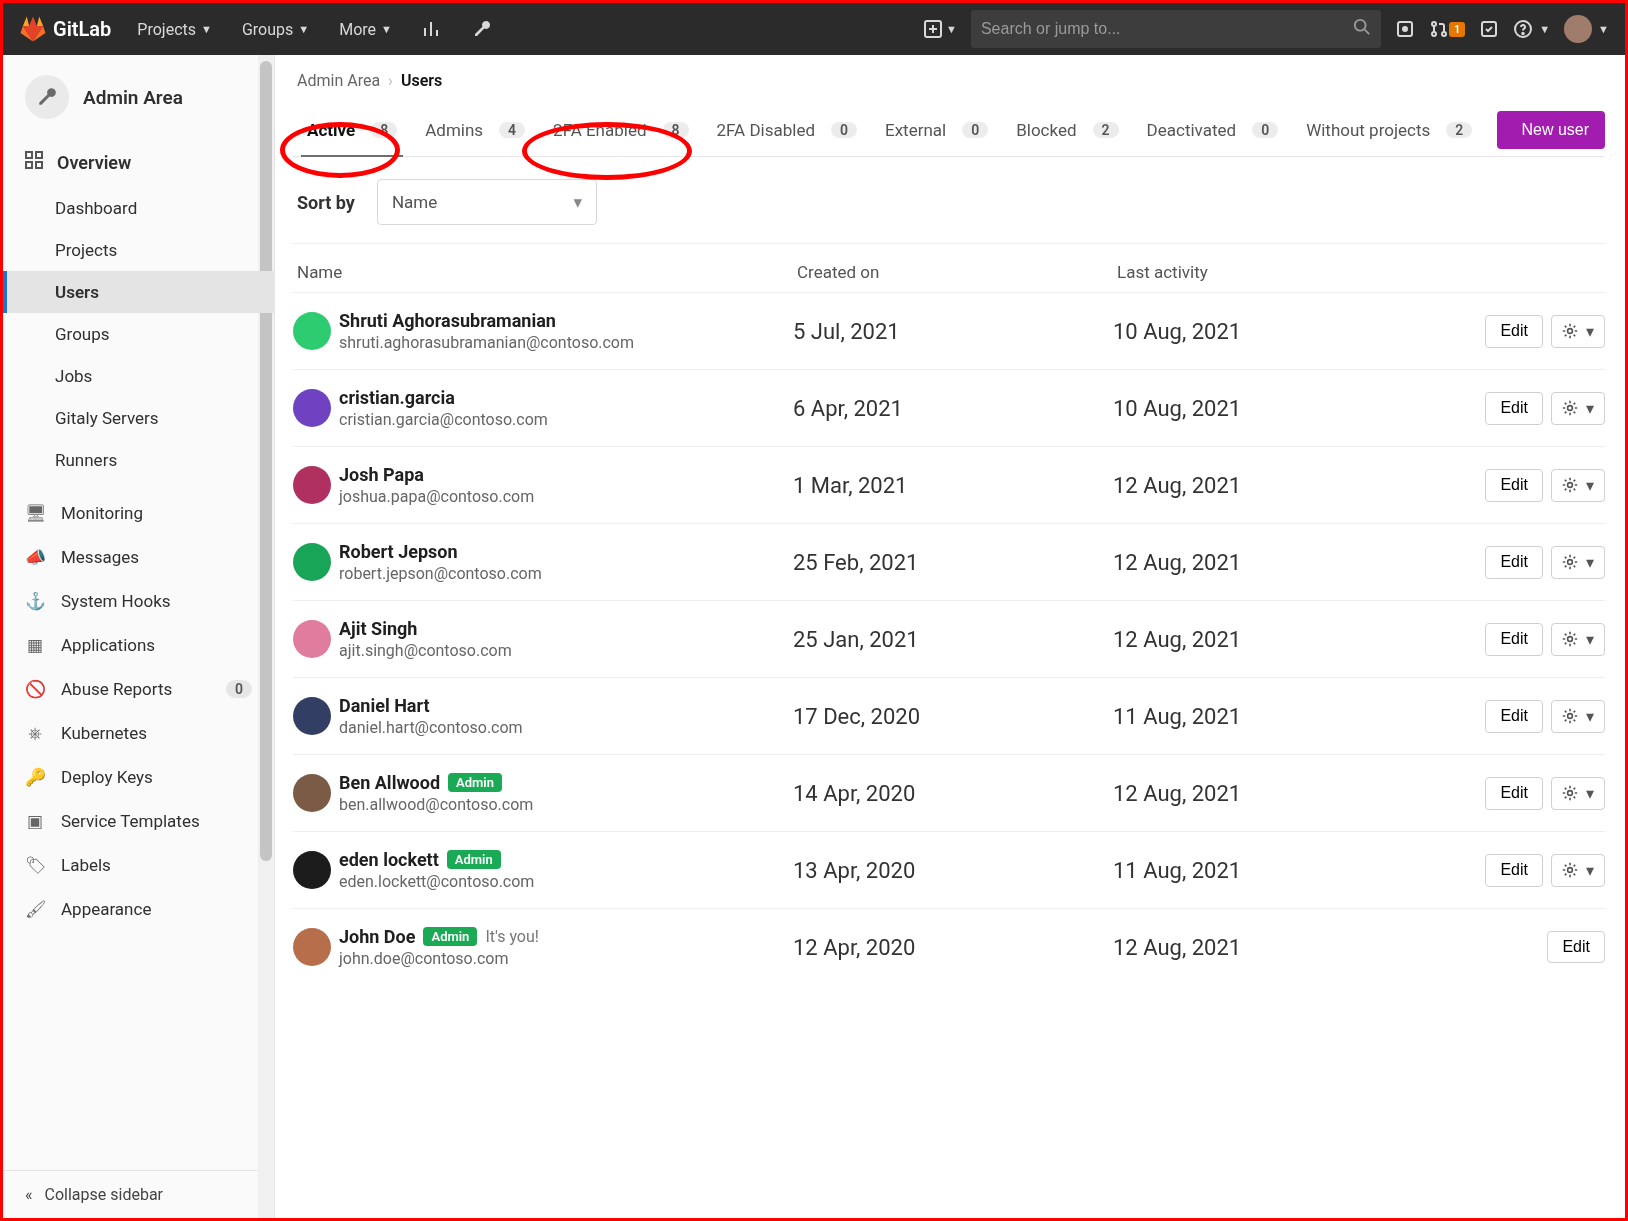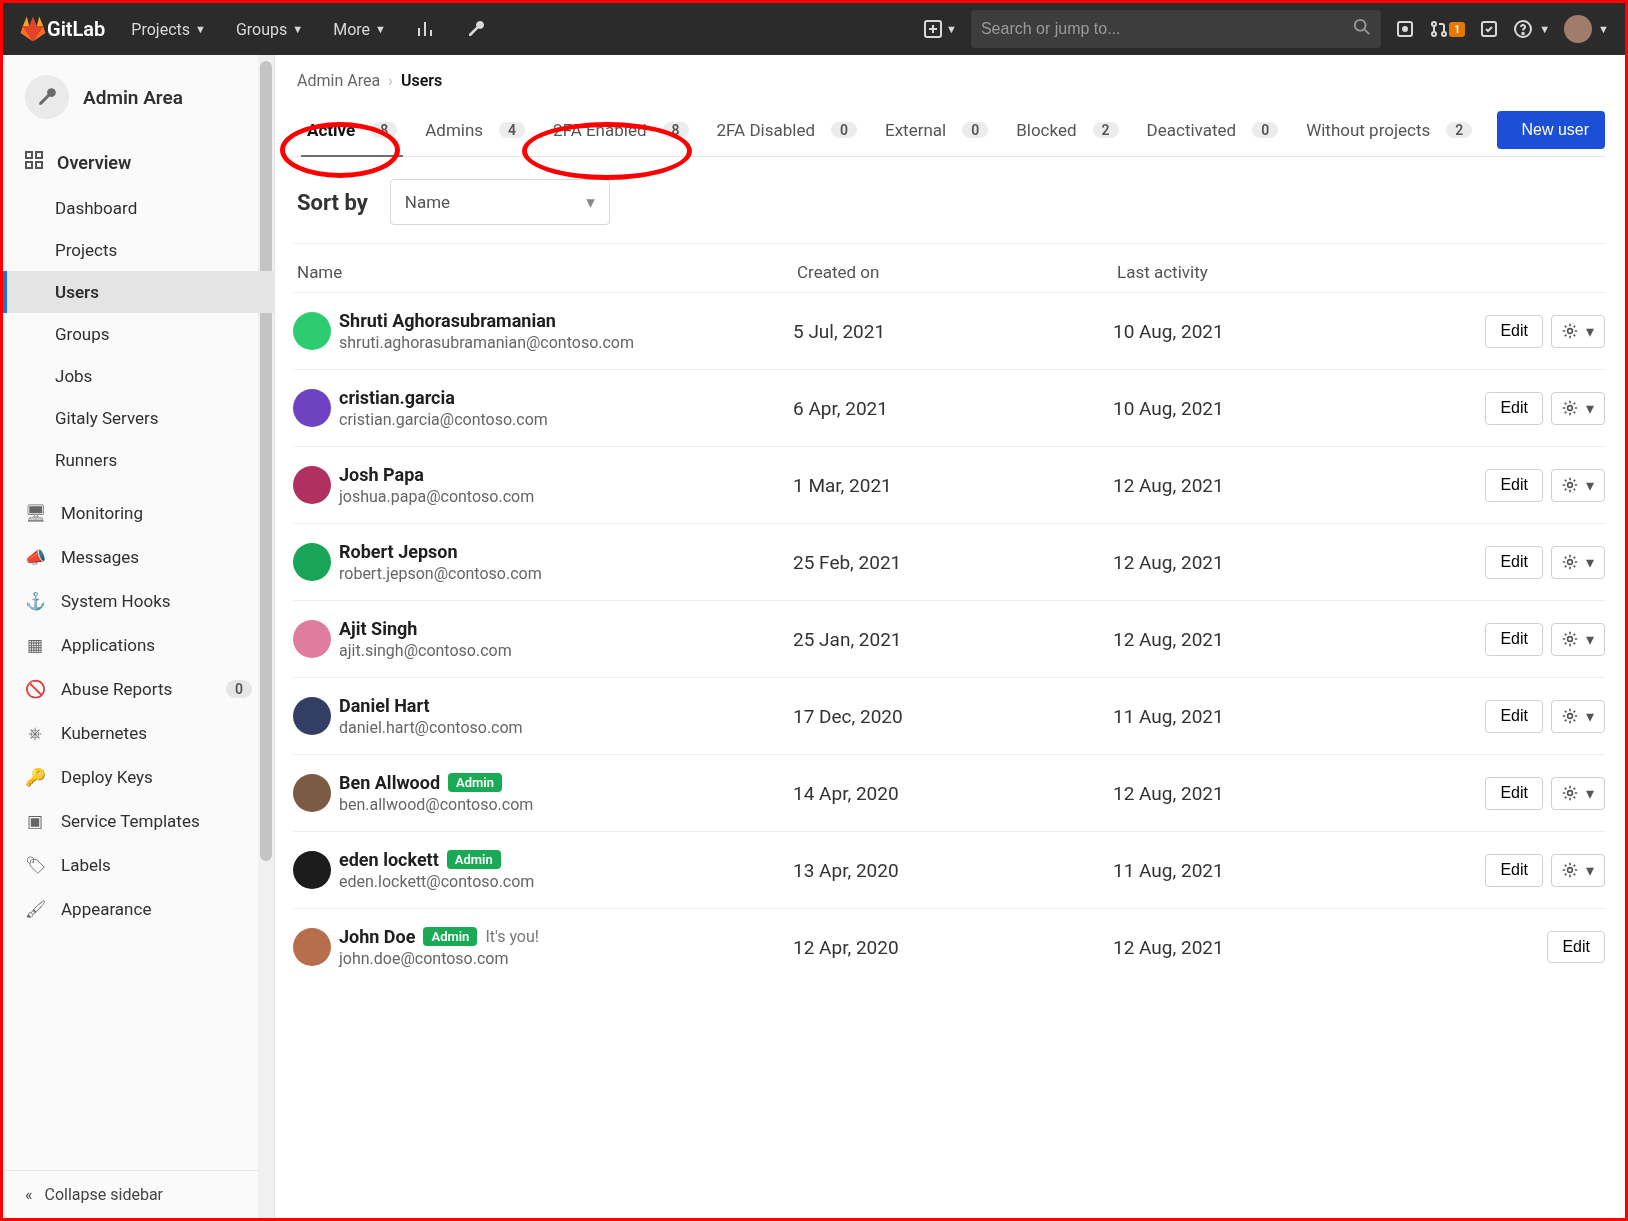--- a/index.html
+++ b/index.html
@@ -18,21 +18,21 @@
   .navbar {
     height: 52px;
     background: #292961;
     background: #2b2b2b;
     color: #dcdcdc;
     display: flex;
     align-items: center;
     padding: 0 16px;
     position: relative;
   }
-  .logo { display: flex; align-items: center; margin-right: 16px; }
+  .logo { display: flex; align-items: center; gap: 6px; margin-right: 16px; }
   .fox {
     width: 28px; height: 28px; display:inline-block;
   }
   .brand { font-size: 20px; font-weight: 600; color:#fff; }
   .topnav { display:flex; align-items:center; gap:10px; }
   .topnav .nav-item {
     color:#d8d8d8; font-size:16px; padding:6px 10px; cursor:pointer;
     display:flex; align-items:center; gap:5px;
   }
   .caret { font-size:11px; }
@@ -139,33 +139,33 @@
 
   .new-user-btn{
     margin-left:auto; background:#2da44e; color:#fff; border:none;
     padding:10px 16px; border-radius:4px; font-size:16px; font-weight:500;
     cursor:pointer; background:#1aaa55; background:#21a853;
   }
   .new-user-btn{ background:#1aaa55; }
   .new-user-btn{ background:#1f883d; background:#108548; background:#1aaa55; background:#10a64a; }
   .new-user-btn{ background:#1aaa55; }
   .new-user-btn{ background:#22a559; background:#1f7f4c; background:#10a64a;}
-  .new-user-btn{ background-color:#1d4ed8;padding-left:24px; }
+  .new-user-btn{ background-color:#a21caf;padding-left:24px; }
 
   .filter-row{
     display:flex; gap:14px; align-items:center; padding:22px 0 18px; border-bottom:1px solid #eee;
   }
   .search-box{
     flex:1; border:1px solid #d8d8d8; border-radius:4px; height:46px;
     display:flex; align-items:center; padding:0 14px; color:#888;
   }
   .search-box input{
     border:none; outline:none; font-size:17px; width:100%; background:transparent;
   }
-  .sortby{ font-size:22px; font-weight:700; color:#333; margin:0 8px 0 4px;}
+  .sortby{ font-size:18px; font-weight:700; color:#333; margin:0 8px 0 4px;}
   .sort-select{
     border:1px solid #d8d8d8; border-radius:4px; height:46px; min-width:220px;
     display:flex; align-items:center; justify-content:space-between; padding:0 14px;
     font-size:17px; color:#555; cursor:pointer;
   }
 
   .table-head{
     display:flex; padding:18px 0 10px 4px; color:#555; font-size:17px;
   }
   .col-name{ width:500px;}
@@ -182,21 +182,21 @@
   }
   .nameblock .uname{
     font-size:18px; font-weight:700; color:#1f1f1f; display:flex; align-items:center; gap:8px;
   }
   .nameblock .email{ font-size:16px; color:#666; margin-top:2px;}
   .admin-chip{
     background:#1aaa55; color:#fff; font-size:13px; font-weight:600;
     padding:2px 8px; border-radius:4px;
   }
   .you{ color:#777; font-size:16px; font-weight:400;}
-  .row .col-created,.row .col-activity{ font-size:19px; color:#333;}
+  .row .col-created,.row .col-activity{ font-size:22px; color:#333;}
   .actions{ margin-left:auto; display:flex; gap:8px;}
   .btn{
     border:1px solid #d0d0d0; background:#fff; border-radius:4px;
     padding:6px 14px; font-size:16px; cursor:pointer;
   }
   .btn.icon-btn{ padding:6px 10px; display:flex; align-items:center; gap:8px;}
 
   
   .c1{background:#2ecc71;}
   .c2{background:#6f42c1;}

